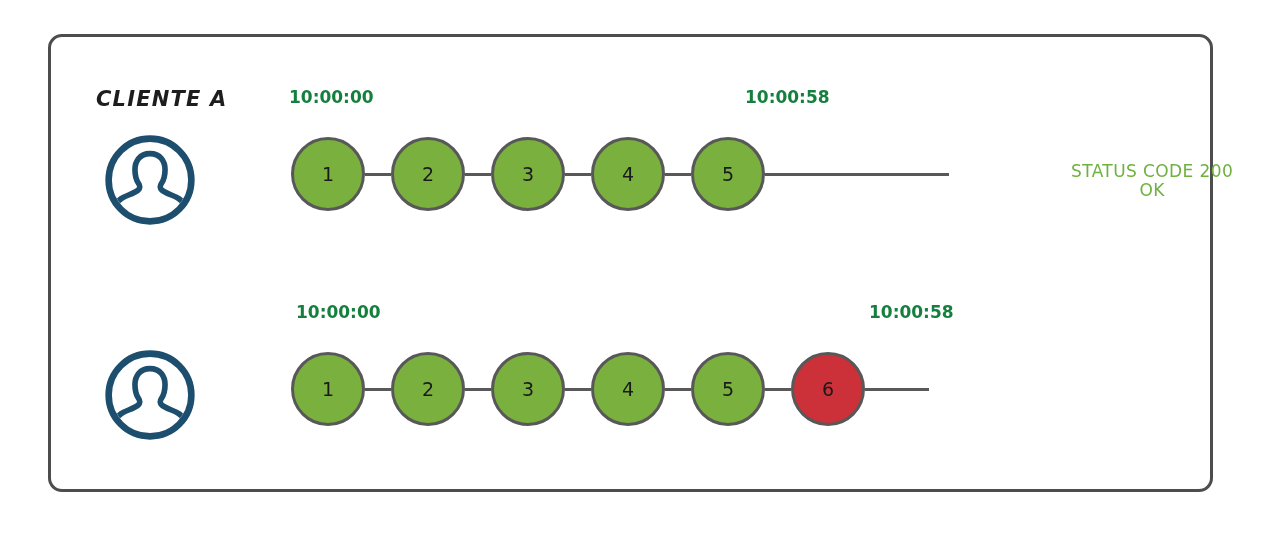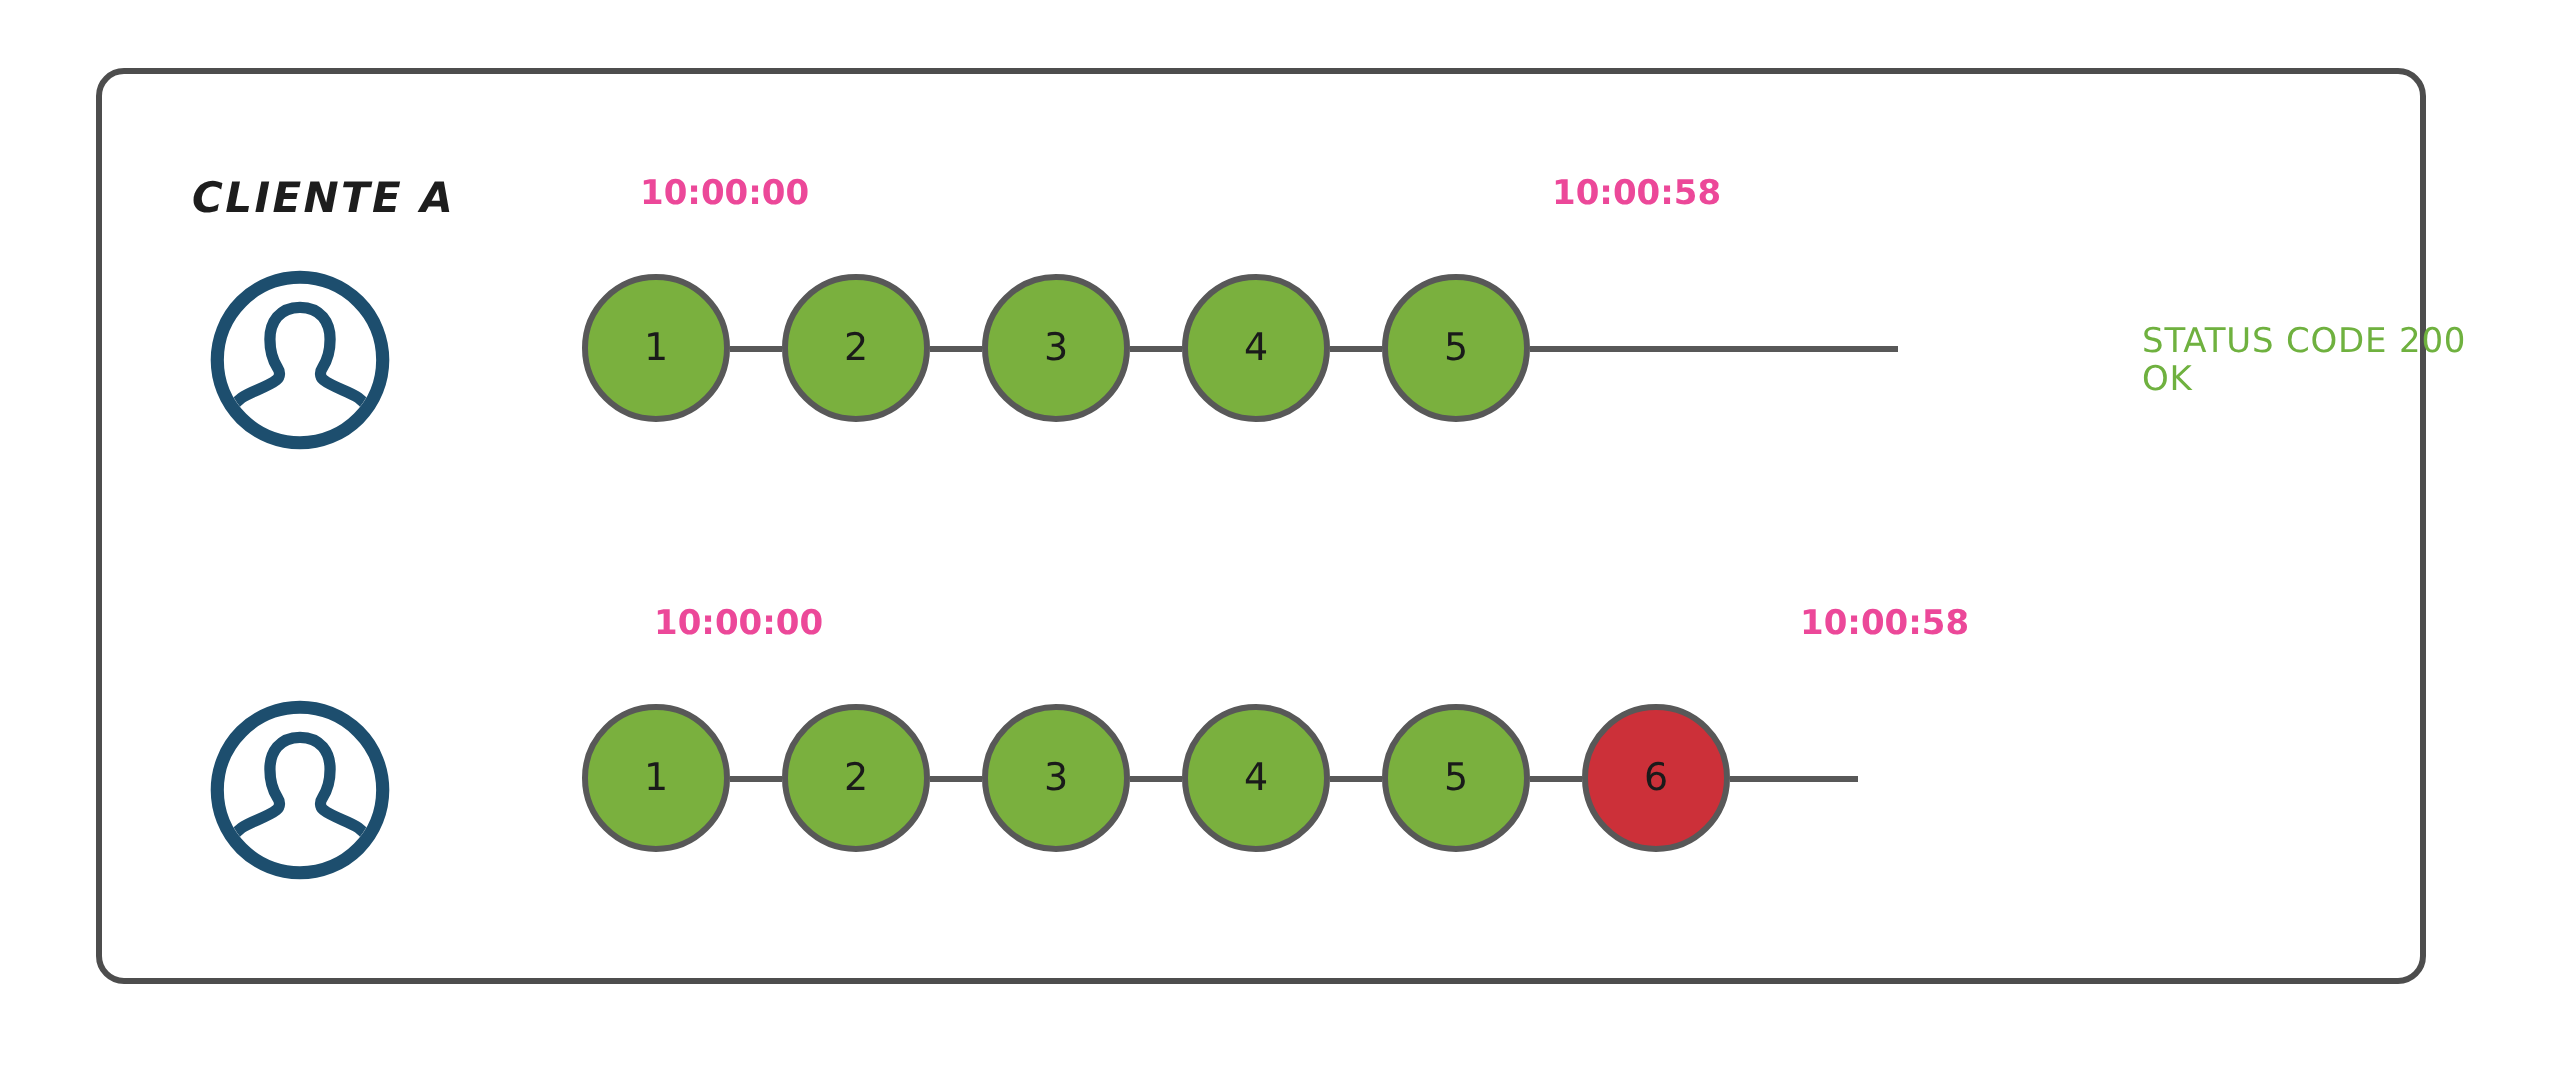--- a/index.html
+++ b/index.html
@@ -57,23 +57,22 @@
     height: 94px;
   }
 
   
   .timestamp {
     position: absolute;
     top: 10px;
     font-family: "DejaVu Sans", sans-serif;
     font-size: 17px;
     font-weight: bold;
-    color: #ec4899;
+    color: #15803d;
     white-space: nowrap;
-    margin-left: 31px;
   }
   #ts-a-start { left: 238px; }
   #ts-a-end   { left: 694px; }
   #ts-b-start { left: 245px; }
   #ts-b-end   { left: 818px; }
 
   
   .chain {
     position: absolute;
     top: 60px;
@@ -103,21 +102,21 @@
     background: #585858;
     flex: 0 0 auto;
     width: 26px;
   }
   .connector.tail-a { width: 184px; }
   .connector.tail-b { width: 64px; }
 
   
   .status {
     position: absolute;
-    text-align: left;
+    text-align: center;
     font-family: "DejaVu Sans", sans-serif;
     white-space: nowrap;
     line-height: 1.12;
   }
   #status-a {
     left: 1020px;
     top: 85px;
     color: #6FB13F;
     font-size: 17px;
     letter-spacing: 0.4px;

